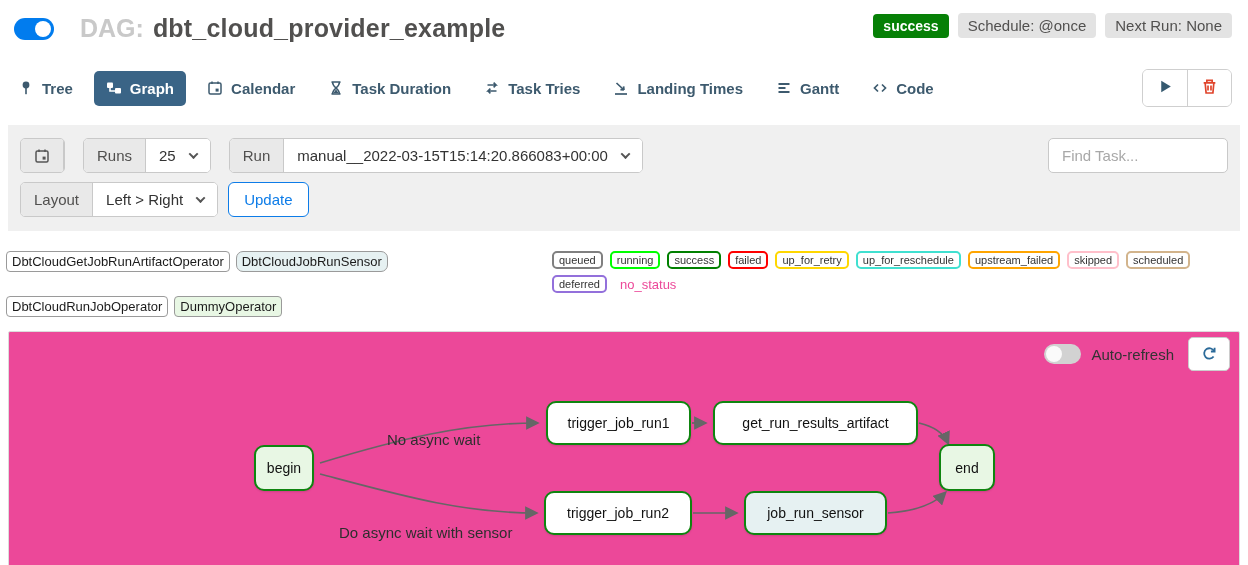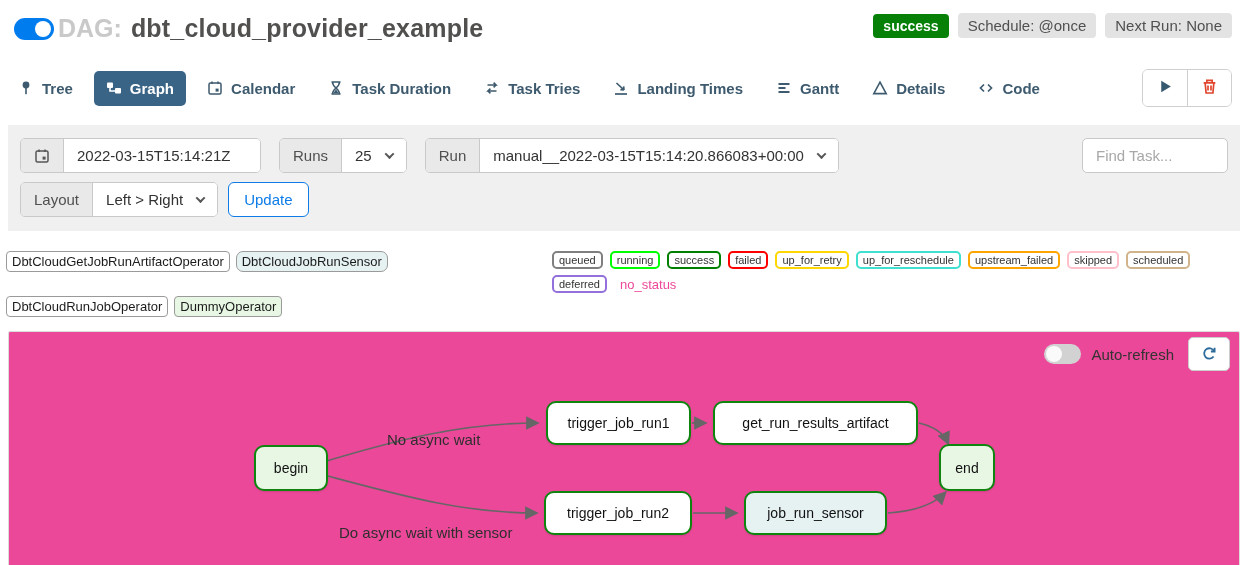--- a/index.html
+++ b/index.html
@@ -3,21 +3,21 @@
 <meta charset="utf-8">
 <style>
   * { box-sizing: border-box; margin: 0; padding: 0; }
   html,body { width:1248px; height:565px; background:#fff; overflow:hidden;
     font-family:"Liberation Sans", sans-serif; color:#51504f; }
 
   
   .header { display:flex; align-items:center; margin:14px 16px 0 14px; }
   .dag-toggle { width:40px; height:22px; border-radius:11px; background:#017cee; position:relative; cursor:pointer; flex:0 0 auto; }
   .dag-toggle .knob { position:absolute; top:3px; right:3px; width:16px; height:16px; border-radius:50%; background:#fff; }
-  .dag-prefix { color:#c9c9c9; font-size:25px; font-weight:700; margin-left:4px; }
+  .dag-prefix { color:#c9c9c9; font-size:25px; font-weight:700; margin-left:26px; }
   .dag-name { color:#51504f; font-size:25px; font-weight:700; margin-left:9px; letter-spacing:0.2px; }
   .header-badges { margin-left:auto; display:flex; gap:9px; align-items:center; margin-top:-6px; }
   .badge { border-radius:4px; padding:4px 10px; font-size:15px; white-space:nowrap; }
   .badge.success { background:#068006; color:#fff; font-weight:700; font-size:14px; }
   .badge.gray { background:#e3e3e3; color:#51504f; }
 
   
   .tabbar { display:flex; align-items:center; margin:26px 16px 0 6px; }
   .tab { display:flex; align-items:center; gap:8px; padding:9px 12px; margin-right:9px;
          font-size:15px; font-weight:600; color:#3d5a6e; border-radius:5px; cursor:pointer; white-space:nowrap; }
@@ -34,21 +34,21 @@
   
   .filters { margin:18px 8px 0; background:#f0f0f0; padding:13px 12px 14px; display:flex; flex-direction:column; gap:9px; }
   .frow { display:flex; align-items:center; }
   .input-group { display:flex; align-items:stretch; height:35px; border:1px solid #c9c9c9; border-radius:5px; background:#fff; overflow:hidden; margin-right:18px; }
   .addon { background:#e9e9e9; border-right:1px solid #c9c9c9; display:flex; align-items:center; padding:0 13px; font-size:15px; color:#51504f; white-space:nowrap; }
   .addon svg { width:16px; height:16px; color:#555; }
   .field { display:flex; align-items:center; padding:0 13px; font-size:15px; color:#333; background:#fff; border:none; outline:none; white-space:nowrap; }
   input.field { font-family:"Liberation Sans", sans-serif; }
   .sel { cursor:pointer; }
   .chev { width:7px; height:7px; border-right:2px solid #555; border-bottom:2px solid #555; transform:rotate(45deg) translate(-1px,-1px); margin-left:14px; }
-  .find-task { margin-left:auto; width:146px; height:35px; border:1px solid #c9c9c9; border-radius:5px; padding:0 13px; font-size:15px; background:#fff; outline:none; font-family:"Liberation Sans", sans-serif; color:#333; }
+  .find-task { margin-left:auto; width:180px; height:35px; border:1px solid #c9c9c9; border-radius:5px; padding:0 13px; font-size:15px; background:#fff; outline:none; font-family:"Liberation Sans", sans-serif; color:#333; }
   .find-task::placeholder { color:#a8a8a8; }
   .update-btn { height:35px; padding:0 15px; background:#fff; border:1.5px solid #0d7ce8; color:#0d7ce8; border-radius:6px; font-size:15px; font-weight:500; cursor:pointer; font-family:"Liberation Sans", sans-serif; }
 
   
   .legend { display:flex; margin:20px 8px 0 6px; align-items:flex-start; }
   .op-badges { width:546px; display:flex; flex-wrap:wrap; gap:24px 6px; }
   .op-badge { border:1px solid #9a9a9a; border-radius:4px; padding:2px 5px; font-size:13px; color:#1b1b1b; white-space:nowrap; }
   .state-badges { flex:1; display:flex; flex-wrap:wrap; gap:6px 7px; align-items:center; }
   .state-badge { border:2px solid; border-radius:5px; padding:1px 5px; font-size:11px; color:#333; background:#fff; white-space:nowrap; }
   .no-status { font-size:13px; color:#ec4899; padding:1px 6px; }
@@ -149,28 +149,20 @@
           <svg viewBox="0 0 16 16" stroke="currentColor" stroke-width="2">
             <line x1="2.5" y1="4" x2="13.5" y2="4"></line>
             <line x1="2.5" y1="8" x2="9.5" y2="8"></line>
             <line x1="2.5" y1="12" x2="13.5" y2="12"></line>
           </svg>
         </span>
         <span>Gantt</span>
       </div>
       <div class="tab">
         <span class="ticon">
-          <svg viewBox="0 0 16 16" fill="none" stroke="currentColor" stroke-width="1.6">
-            <path d="M8 2.2 L14.2 13.6 H1.8 Z"></path>
-          </svg>
-        </span>
-        <span>Details</span>
-      </div>
-      <div class="tab">
-        <span class="ticon">
           <svg viewBox="0 0 16 16" fill="none" stroke="currentColor" stroke-width="1.7">
             <path d="M6 4.5 L2.5 8 L6 11.5 M10 4.5 L13.5 8 L10 11.5"></path>
           </svg>
         </span>
         <span>Code</span>
       </div>
     </div>
   <div class="tab-actions">
     <button class="action-btn play">
       <span class="ticon"><svg viewBox="0 0 16 16">
@@ -195,21 +187,20 @@
       <span class="addon">
         <span style="display:inline-flex">
             <svg viewBox="0 0 16 16" fill="none" stroke="currentColor" stroke-width="1.5">
               <rect x="2" y="3" width="12" height="11" rx="1.5"></rect>
               <line x1="5" y1="1.6" x2="5" y2="4"></line>
               <line x1="11" y1="1.6" x2="11" y2="4"></line>
               <rect x="8.6" y="8.6" width="3" height="3" fill="currentColor" stroke="none"></rect>
             </svg>
           </span>
       </span>
-      <input class="field" style="width: 196px;" value="2022-03-15T15:14:21Z">
     </div>
     <div class="input-group">
       <span class="addon">Runs</span>
       <span class="field sel">
           <span>25</span>
           <span class="chev"></span>
         </span>
     </div>
     <div class="input-group">
       <span class="addon">Run</span>
@@ -276,21 +267,21 @@
             <path d="M0,0 L10,5 L0,10 z" fill="#666666"></path>
           </marker>
         </defs>
         <path d="M311,131 C390,107 455,91 528,91" fill="none" stroke="#666666" stroke-width="1.7" marker-end="url(#arrow)"></path>
         <path d="M683,91 L696,91" fill="none" stroke="#666666" stroke-width="1.7" marker-end="url(#arrow)"></path>
         <path d="M910,91 C927,95 935,102 939,111" fill="none" stroke="#666666" stroke-width="1.7" marker-end="url(#arrow)"></path>
         <path d="M311,142 C390,163 452,181 527,181" fill="none" stroke="#666666" stroke-width="1.7" marker-end="url(#arrow)"></path>
         <path d="M684,181 L727,181" fill="none" stroke="#666666" stroke-width="1.7" marker-end="url(#arrow)"></path>
         <path d="M879,181 C909,179 926,171 936,161" fill="none" stroke="#666666" stroke-width="1.7" marker-end="url(#arrow)"></path>
       </svg>
-  <div class="node" style="left: 245px; top: 113px; width: 74px; height: 46px; background: rgb(232, 247, 228); border-color: rgb(15, 133, 16);">begin</div>
+  <div class="node" style="left: 245px; top: 113px; width: 60px; height: 46px; background: rgb(232, 247, 228); border-color: rgb(15, 133, 16);">begin</div>
       <div class="node" style="left: 537px; top: 69px; width: 145px; height: 44px; background: rgb(255, 255, 255); border-color: rgb(15, 133, 16);">trigger_job_run1</div>
       <div class="node" style="left: 704px; top: 69px; width: 205px; height: 44px; background: rgb(255, 255, 255); border-color: rgb(15, 133, 16);">get_run_results_artifact</div>
       <div class="node" style="left: 930px; top: 112px; width: 56px; height: 47px; background: rgb(232, 247, 228); border-color: rgb(15, 133, 16);">end</div>
       <div class="node" style="left: 535px; top: 159px; width: 148px; height: 44px; background: rgb(255, 255, 255); border-color: rgb(15, 133, 16);">trigger_job_run2</div>
       <div class="node" style="left: 735px; top: 159px; width: 143px; height: 44px; background: rgb(230, 241, 242); border-color: rgb(15, 133, 16);">job_run_sensor</div>
       <div class="edge-label" style="left: 378px; top: 99px;">No async wait</div>
       <div class="edge-label" style="left: 330px; top: 192px;">Do async wait with sensor</div>
     </div>
 </div>
 

